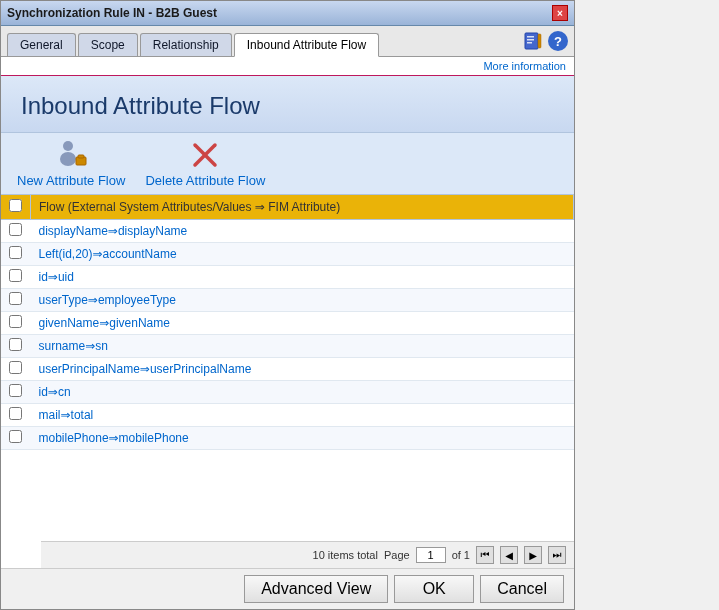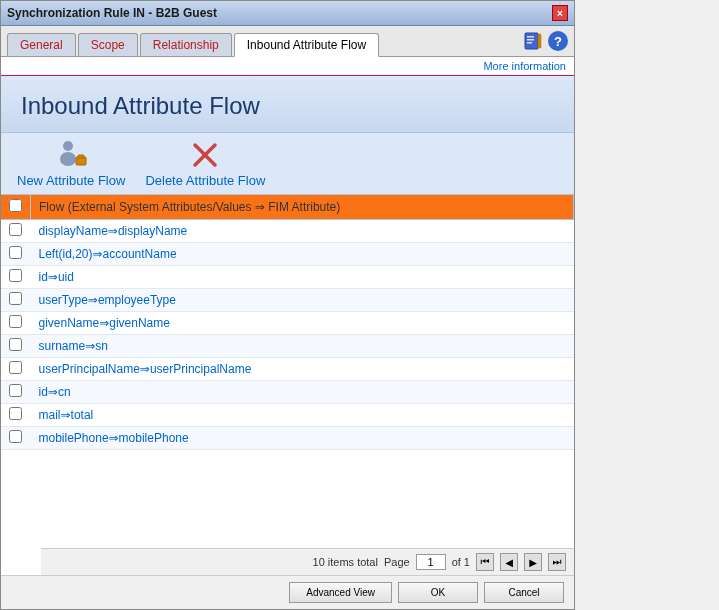--- a/index.html
+++ b/index.html
@@ -6,56 +6,56 @@
     body { width: 719px; height: 610px; background: #f0f0f0; overflow: hidden; }
 
     .window { width: 575px; height: 610px; border: 1px solid #888; background: #f0f0f0; display: flex; flex-direction: column; }
 
     .title-bar { background: linear-gradient(to bottom, #c8d8f0, #9ab4d8); padding: 4px 6px; display: flex; align-items: center; justify-content: space-between; border-bottom: 1px solid #6688aa; }
     .title-bar-text { font-size: 12px; font-weight: bold; color: #1a1a1a; }
     .title-bar-close { width: 16px; height: 16px; background: #d44; border: 1px solid #a00; color: white; font-size: 10px; cursor: pointer; display: flex; align-items: center; justify-content: center; font-weight: bold; }
 
     .tab-bar { background: #e8e8e8; padding: 4px 6px 0 6px; display: flex; align-items: flex-end; border-bottom: 1px solid #999; justify-content: space-between; }
     .tabs { display: flex; gap: 2px; }
-    .tab { padding: 4px 12px; background: #d0d8e8; border: 1px solid #999; border-bottom: none; cursor: pointer; font-size: 12px; color: #b91c1c; border-radius: 3px 3px 0 0; }
+    .tab { padding: 4px 12px; background: #d0d8e8; border: 1px solid #999; border-bottom: none; cursor: pointer; font-size: 12px; color: #0f172a; border-radius: 3px 3px 0 0; }
     .tab.active { background: white; border-bottom: 1px solid white; z-index: 1; color: #000; margin-bottom: -1px; }
     .tab-icons { display: flex; gap: 4px; padding-bottom: 4px; align-items: center; }
     .tab-icon { width: 22px; height: 22px; display: flex; align-items: center; justify-content: center; cursor: pointer; }
 
     .more-info-bar { text-align: right; padding: 2px 8px; background: white; border-bottom: 1px solid #be185d; }
     .more-info-link { color: #0066cc; text-decoration: none; font-size: 11px; cursor: pointer; }
 
     .content-area { flex: 1; background: white; overflow: hidden; display: flex; flex-direction: column; }
 
     .page-title-area { background: linear-gradient(to bottom, #dce8f8, #c8d8f0); padding: 16px 20px 12px 20px; border-bottom: 1px solid #b0c4de; }
     .page-title { font-size: 24px; color: #1a3a6a; font-weight: normal; }
 
     .toolbar-area { background: #dce8f8; padding: 6px 16px; border-bottom: 1px solid #b0c4de; display: flex; gap: 20px; align-items: flex-end; }
     .toolbar-btn { display: flex; flex-direction: column; align-items: center; cursor: pointer; gap: 2px; }
     .toolbar-btn-label { font-size: 13px; color: #0066cc; text-decoration: none; }
     .toolbar-icon { width: 32px; height: 32px; display: flex; align-items: center; justify-content: center; }
 
     .table-area { flex: 1; overflow: auto; }
     table { width: 100%; border-collapse: collapse; }
-    .table-header { background: #f97316; }
+    .table-header { background: #eab308; }
     .table-header th { padding: 4px 8px; text-align: left; font-weight: normal; border-bottom: 1px solid #b0c4de; border-right: 1px solid #b0c4de; font-size: 12px; color: #333; }
     .table-header th:first-child { width: 24px; }
     tr.data-row td { padding: 3px 8px; border-bottom: 1px solid #e0e8f0; vertical-align: middle; }
     tr.data-row:nth-child(even) { background: #f5f8fd; }
     tr.data-row:nth-child(odd) { background: white; }
     .row-link { color: #0066cc; text-decoration: none; cursor: pointer; }
     .row-checkbox { width: 13px; height: 13px; cursor: pointer; }
 
     .footer-area { background: #f0f0f0; border-top: 1px solid #ccc; padding: 4px 8px; display: flex; align-items: center; justify-content: flex-end; gap: 6px; margin-left: 40px; }
     .footer-text { color: #333; font-size: 11px; }
     .page-input { width: 30px; text-align: center; border: 1px solid #999; padding: 1px 2px; font-size: 11px; }
     .nav-btn { width: 18px; height: 18px; background: #e0e0e0; border: 1px solid #999; cursor: pointer; display: flex; align-items: center; justify-content: center; font-size: 10px; }
 
     .bottom-bar { background: #f0f0f0; border-top: 1px solid #ccc; padding: 6px 10px; display: flex; align-items: center; justify-content: flex-end; gap: 6px; }
-    .bottom-btn { padding: 4px 16px; background: linear-gradient(to bottom, #f8f8f8, #e0e0e0); border: 1px solid #999; cursor: pointer; font-size: 10px; min-width: 80px; }
+    .bottom-btn { padding: 4px 16px; background: linear-gradient(to bottom, #f8f8f8, #e0e0e0); border: 1px solid #999; cursor: pointer; font-size: 16px; min-width: 80px; }
 
     
     .book-icon-svg { color: #4466aa; }
 
     
     .help-icon { width: 20px; height: 20px; background: #3366cc; border-radius: 50%; color: white; font-weight: bold; font-size: 13px; display: flex; align-items: center; justify-content: center; cursor: pointer; }
   </style>
 </head>
 <body>
 

